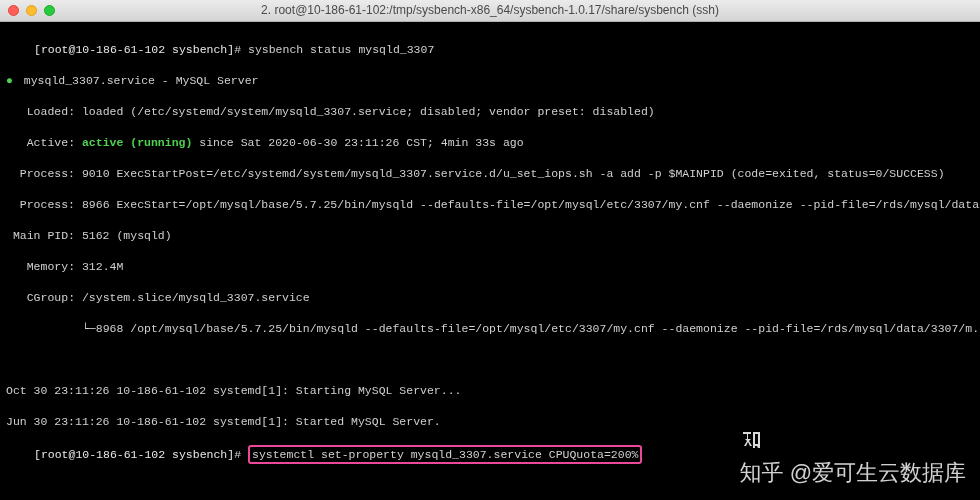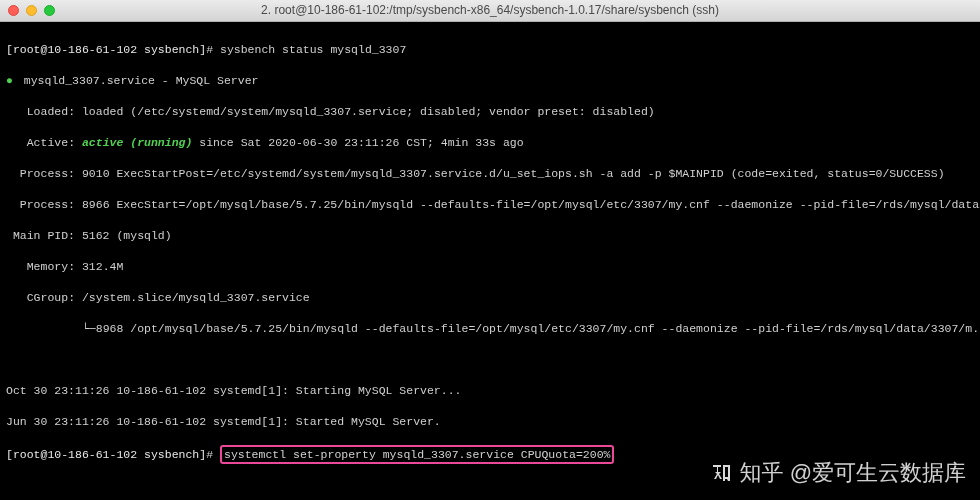--- a/index.html
+++ b/index.html
@@ -34,42 +34,42 @@
     font-family: -apple-system, Helvetica, sans-serif;
     font-size: 12px;
   }
   .terminal {
     background: #000;
     padding: 4px 6px 6px 6px;
     height: calc(100% - 22px);
     white-space: pre;
     position: relative;
   }
-  .green  { color: #4fd24f; font-style: italic; }
-  .white  { color: #e8e8e8; }
+  .green  { color: #4fd24f; }
+  .white  { color: #e8e8e8; margin-left: 28px; }
   .bold   { font-weight: bold; }
   .bullet { color: #4fd24f; margin-right: 4px; }
   .hl {
     border: 2px solid #ec4899;
     border-radius: 3px;
     padding: 0 2px;
     display: inline-block;
   }
   .watermark {
     position: absolute;
     right: 14px;
     bottom: 12px;
     font-family: "PingFang SC", "Microsoft YaHei", sans-serif;
     font-size: 22px;
     color: rgba(255,255,255,0.82);
     display: flex;
-    align-items: center;
     gap: 6px;
     font-weight: 500;
     pointer-events: none;
+    flex-direction: column;
   }
   .watermark svg { width: 24px; height: 24px; }
   .line { display: block; }
   .tree { color: #d0d0d0; }
 </style>
 </head>
 <body>
 
 <div class="titlebar">
   <div class="traffic-lights">

